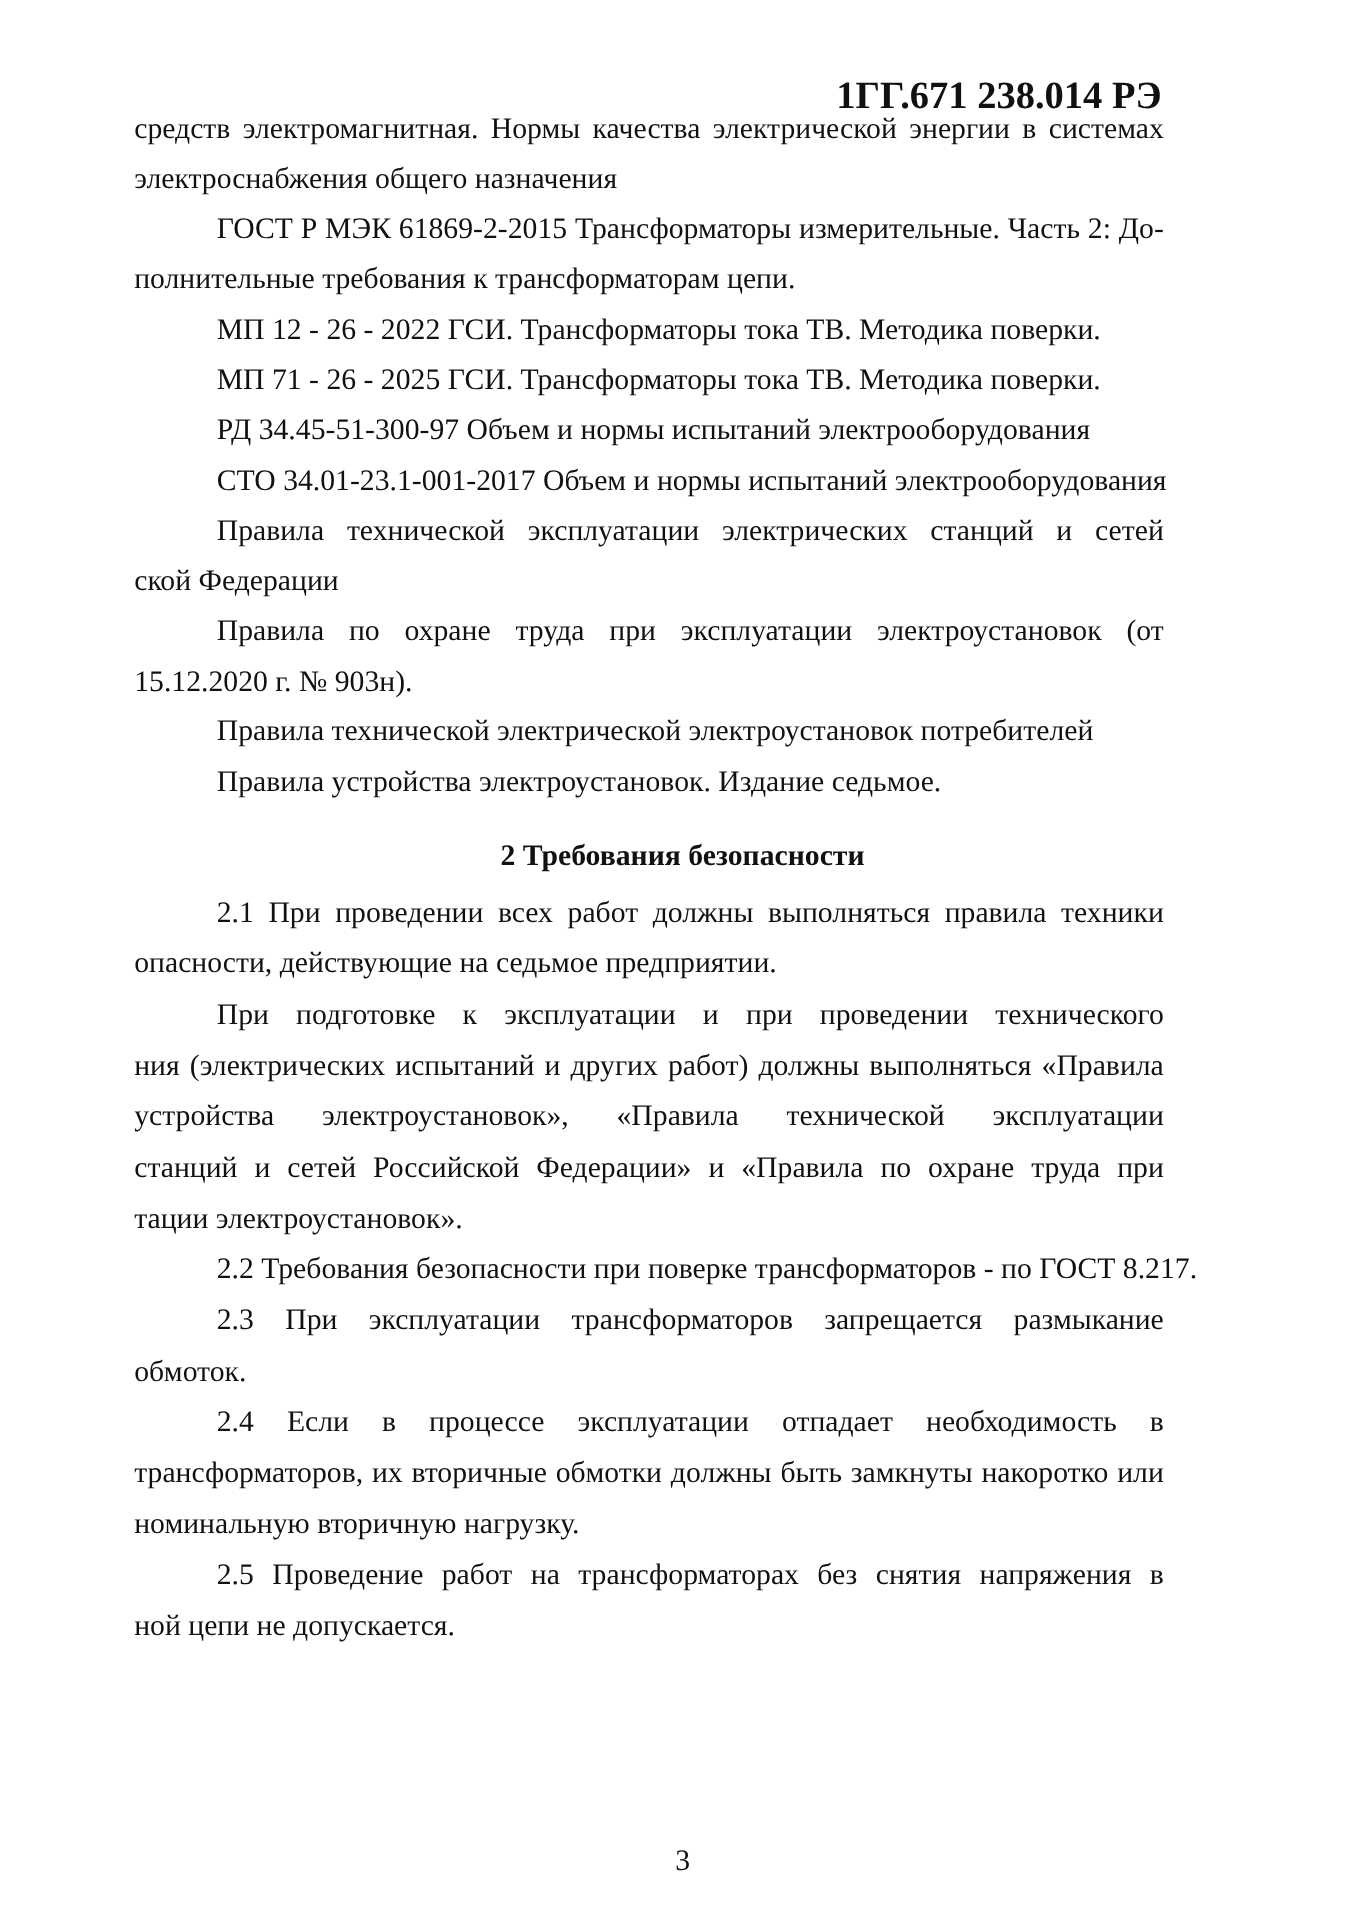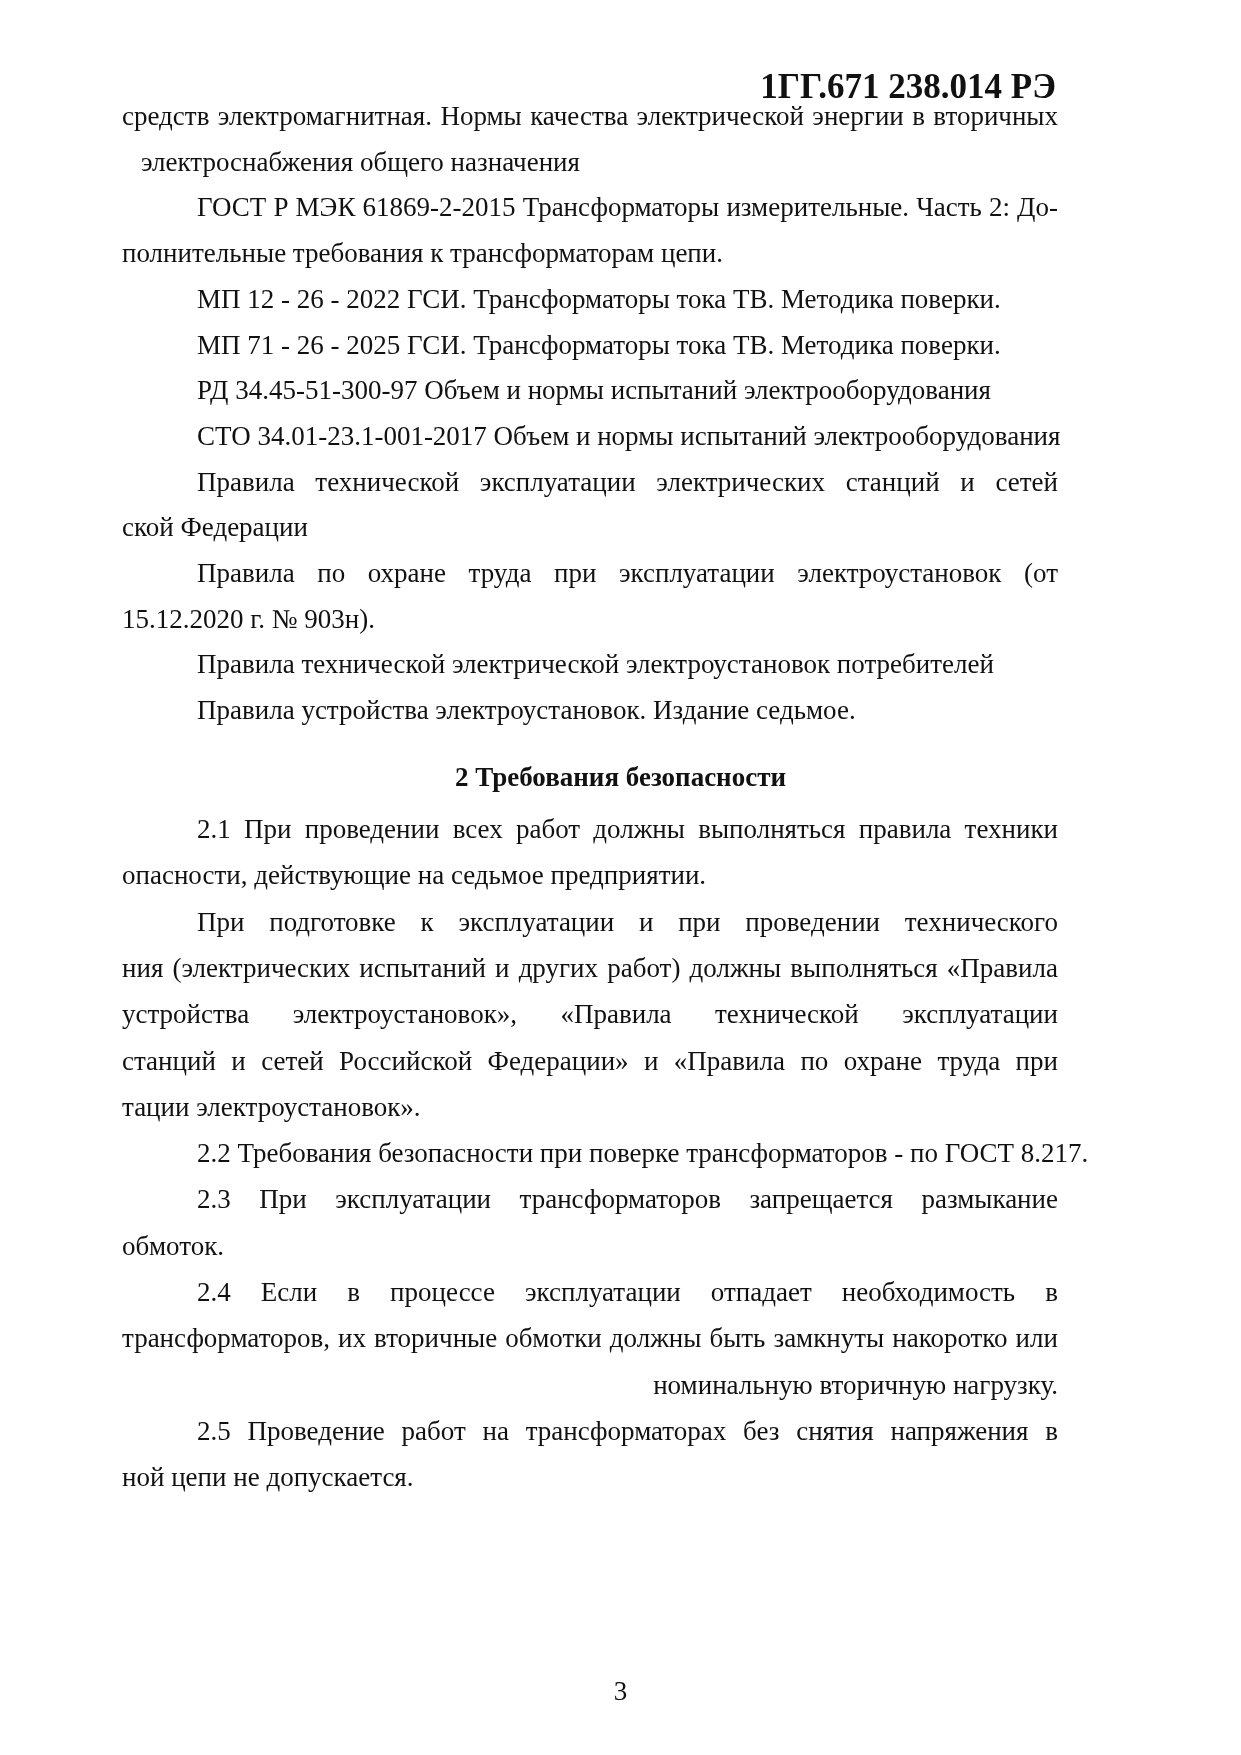--- a/index.html
+++ b/index.html
@@ -27,22 +27,22 @@
     font-size: 27px; line-height: 34px;
   }
 </style>
 </head>
 <body>
 
 <div class="page">
   <div class="doc-code">1ГГ.671 238.014 РЭ</div>
 
   <div id="top-block">
-      <div class="line just" style="top: 99px;">средств электромагнитная. Нормы качества электрической энергии в вторичных</div>
-      <div class="line" style="top: 144.7px; margin-left: 19px;">электроснабжения общего назначения</div>
+      <div class="line just" style="top: 99px;">средств электромагнитная. Нормы качества электрической энергии в системах</div>
+      <div class="line" style="top: 144.7px;">электроснабжения общего назначения</div>
       <div class="line indent just" style="top: 190.4px;">ГОСТ Р МЭК 61869-2-2015 Трансформаторы измерительные. Часть 2: До-</div>
       <div class="line" style="top: 236.1px;">полнительные требования к трансформаторам цепи.</div>
       <div class="line indent" style="top: 281.8px;">МП 12 - 26 - 2022 ГСИ. Трансформаторы тока ТВ. Методика поверки.</div>
       <div class="line indent" style="top: 327.5px;">МП 71 - 26 - 2025 ГСИ. Трансформаторы тока ТВ. Методика поверки.</div>
       <div class="line indent" style="top: 373.2px;">РД 34.45-51-300-97 Объем и нормы испытаний электрооборудования</div>
       <div class="line indent" style="top: 418.9px;">СТО 34.01-23.1-001-2017 Объем и нормы испытаний электрооборудования</div>
       <div class="line indent just" style="top: 464.6px;">Правила технической эксплуатации электрических станций и сетей Россий-</div>
       <div class="line" style="top: 510.3px;">ской Федерации</div>
       <div class="line indent just" style="top: 556px;">Правила по охране труда при эксплуатации электроустановок (от</div>
       <div class="line" style="top: 601.7px;">15.12.2020 г. № 903н).</div>
@@ -58,19 +58,19 @@
       <div class="line indent just" style="top: 904.6px;">При подготовке к эксплуатации и при проведении технического обслужива-</div>
       <div class="line just" style="top: 950.9px;">ния (электрических испытаний и других работ) должны выполняться «Правила</div>
       <div class="line just" style="top: 997.2px;">устройства электроустановок», «Правила технической эксплуатации электрических</div>
       <div class="line just" style="top: 1043.5px;">станций и сетей Российской Федерации» и «Правила по охране труда при эксплуа-</div>
       <div class="line" style="top: 1089.8px;">тации электроустановок».</div>
       <div class="line indent" style="top: 1136.1px;">2.2 Требования безопасности при поверке трансформаторов - по ГОСТ 8.217.</div>
       <div class="line indent just" style="top: 1182.4px;">2.3 При эксплуатации трансформаторов запрещается размыкание вторичных</div>
       <div class="line" style="top: 1228.7px;">обмоток.</div>
       <div class="line indent just" style="top: 1275px;">2.4 Если в процессе эксплуатации отпадает необходимость в использовании</div>
       <div class="line just" style="top: 1321.3px;">трансформаторов, их вторичные обмотки должны быть замкнуты накоротко или на</div>
-      <div class="line" style="top: 1367.6px; text-align: right;">номинальную вторичную нагрузку.</div>
+      <div class="line" style="top: 1367.6px;">номинальную вторичную нагрузку.</div>
       <div class="line indent just" style="top: 1413.9px;">2.5 Проведение работ на трансформаторах без снятия напряжения в первич-</div>
       <div class="line" style="top: 1460.2px;">ной цепи не допускается.</div>
     </div>
 
   <div class="page-num">3</div>
 </div>
 
 </body></html>

